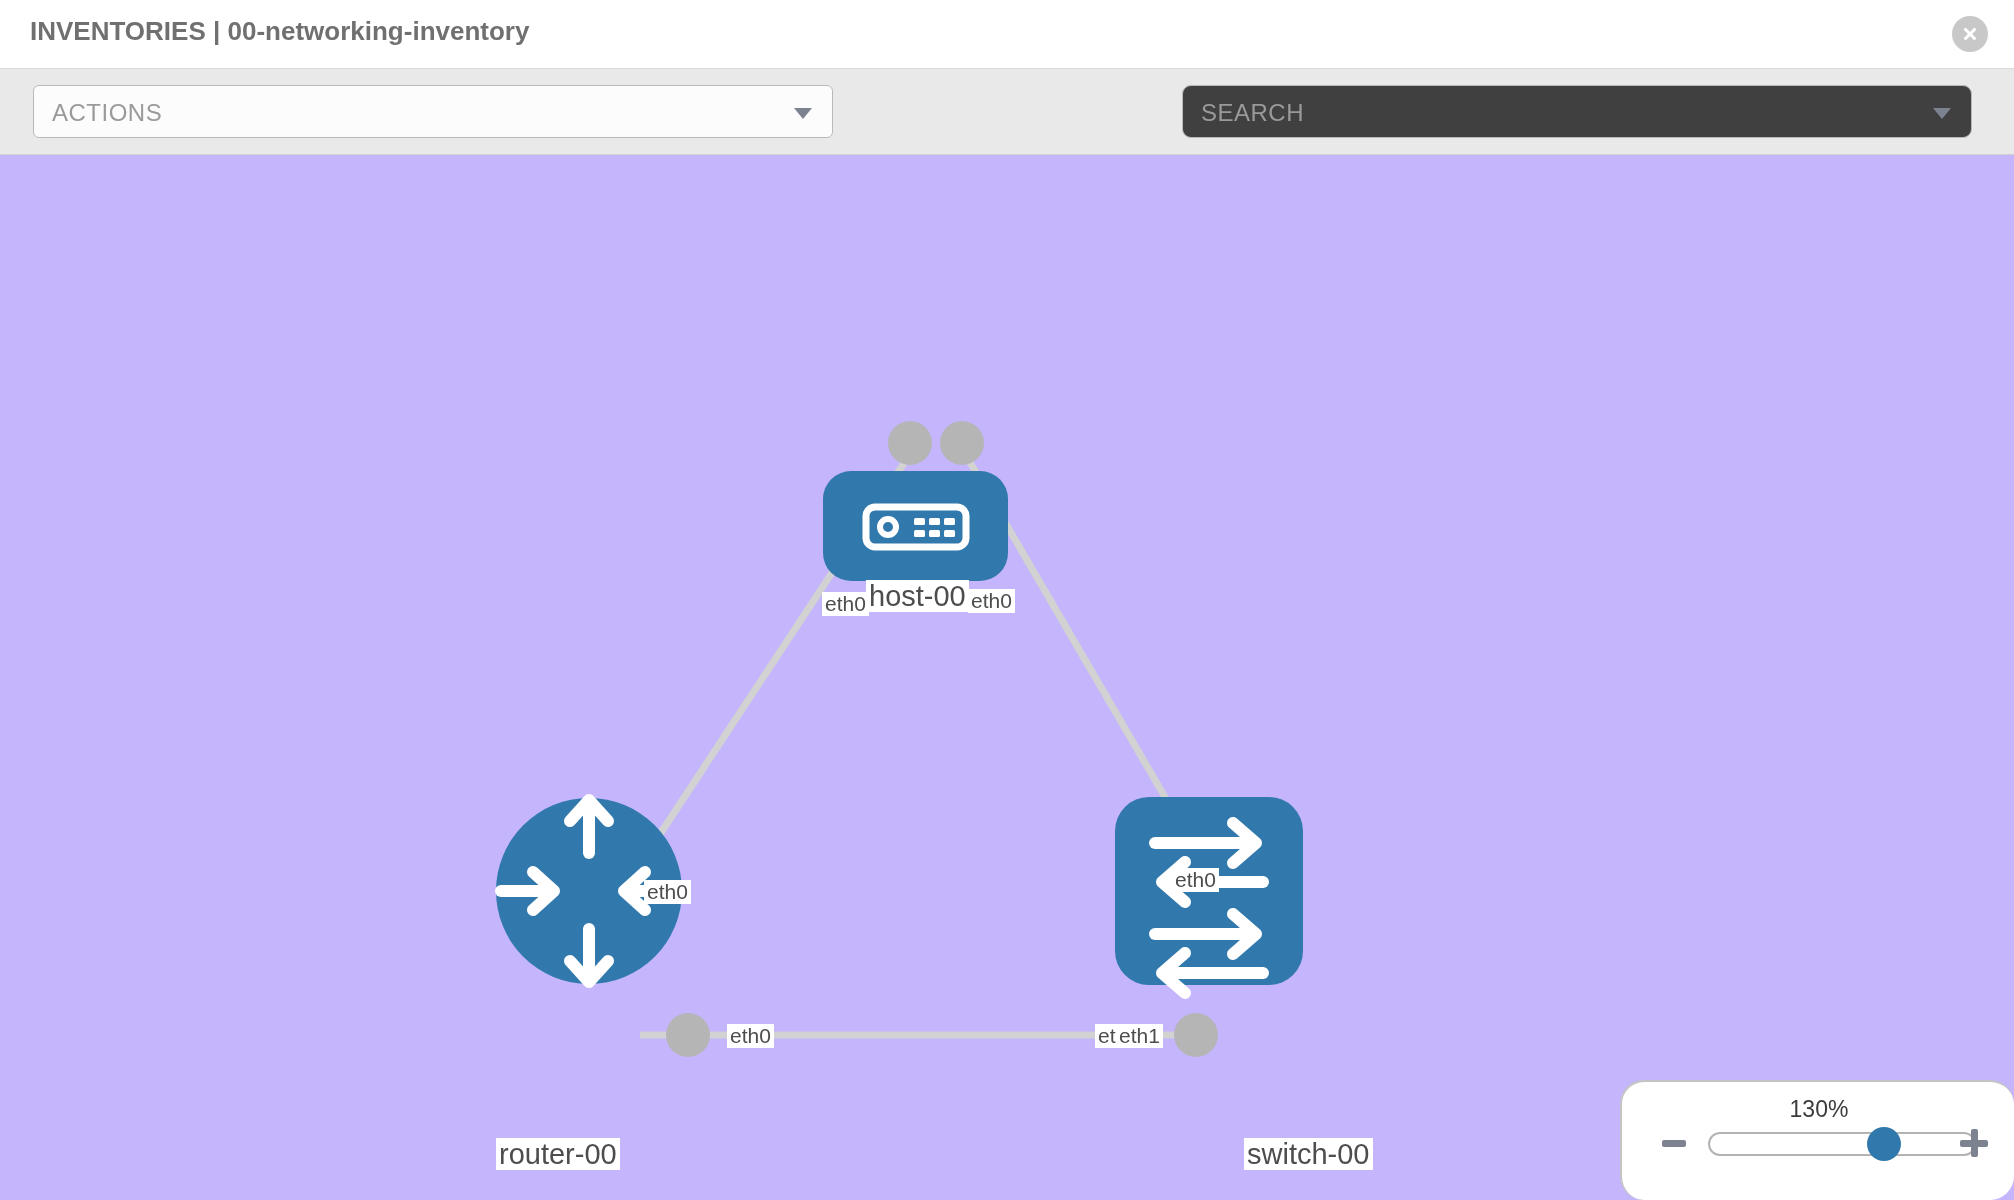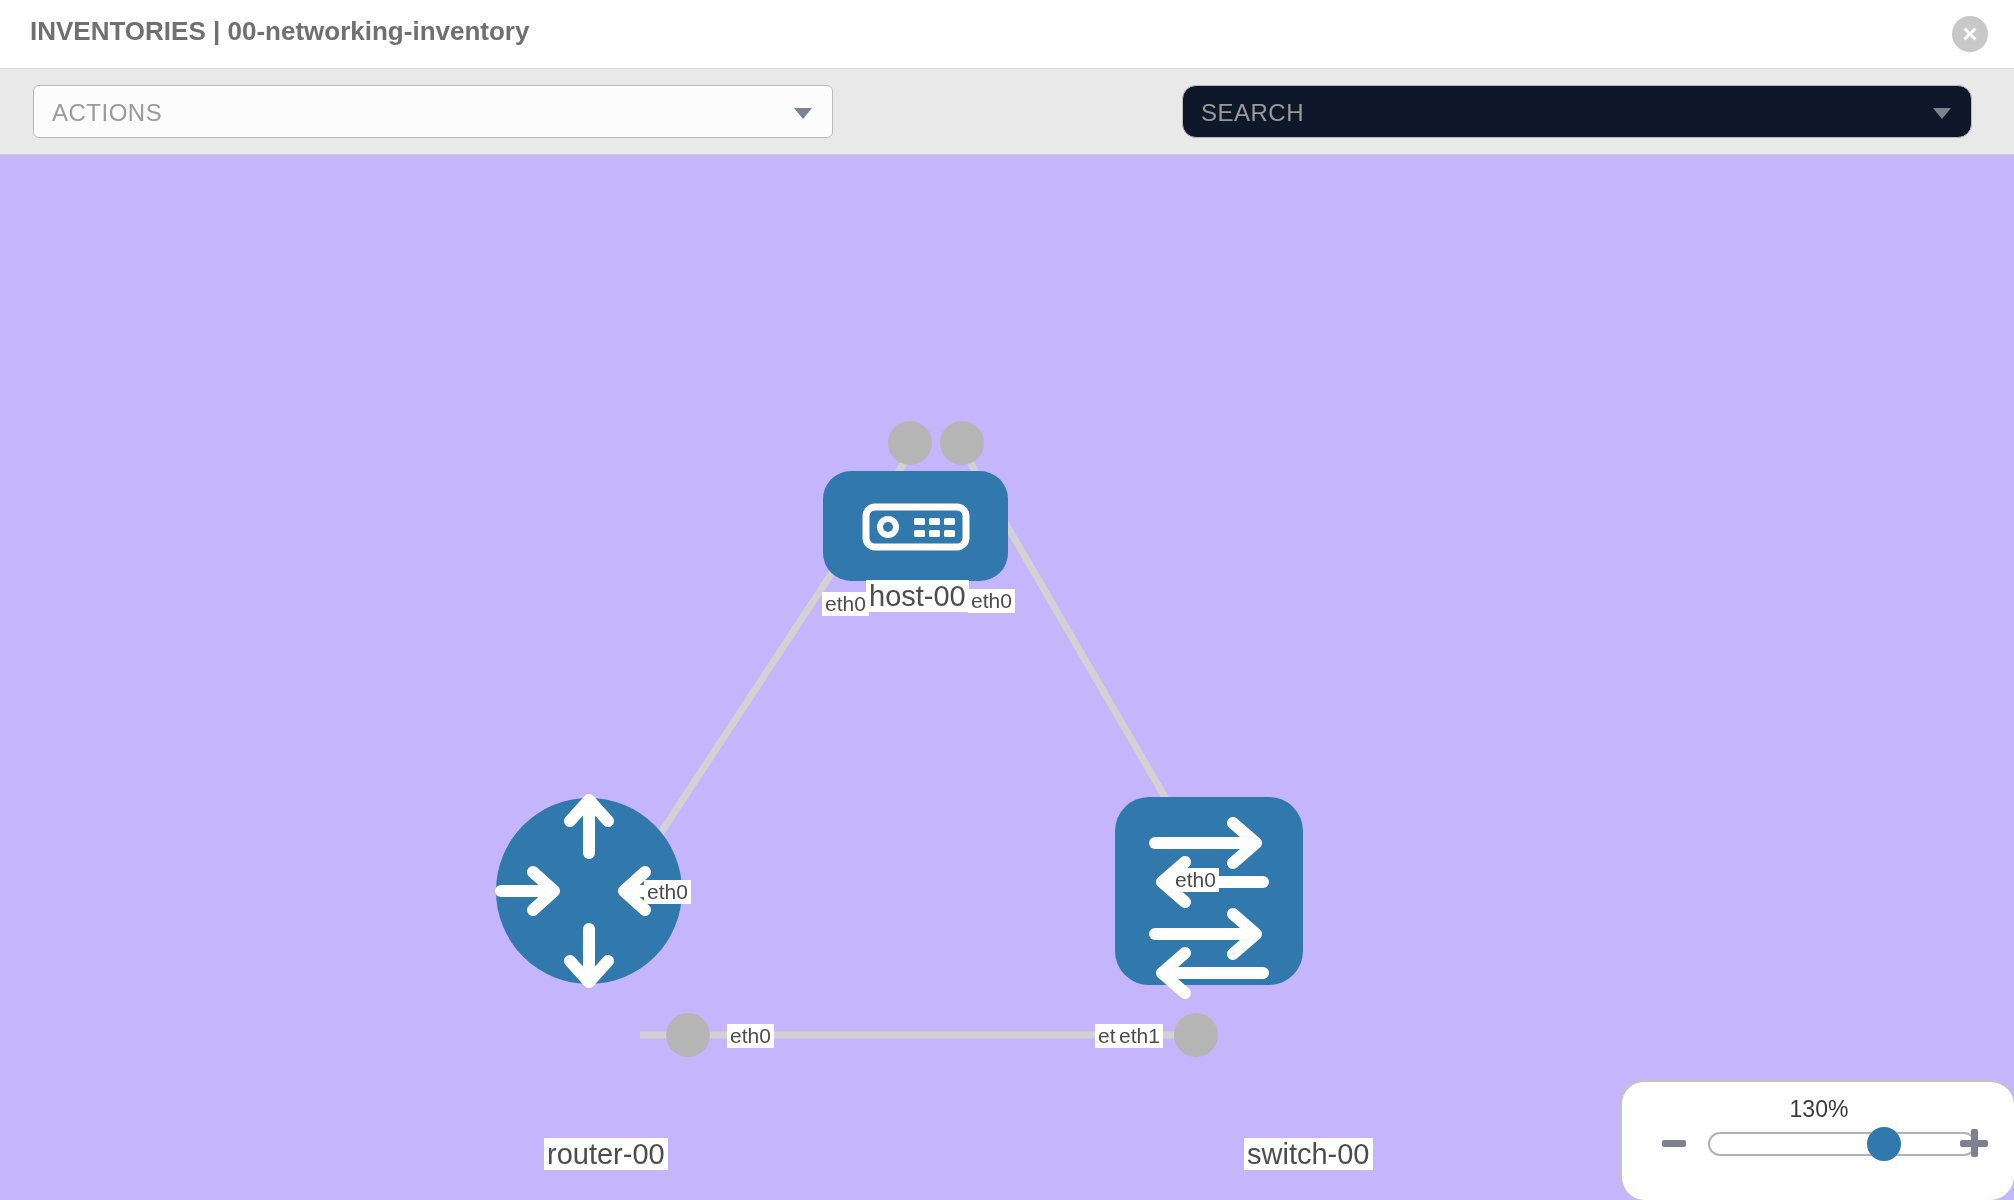--- a/index.html
+++ b/index.html
@@ -97,23 +97,23 @@
   }
   .tool-icon.wrench { left: 1040px; top: 88px; }
   .tool-icon.key    { left: 1108px; top: 88px; }
 
   .search-select {
     position: absolute;
     left: 1182px;
     top: 16px;
     width: 790px;
     height: 53px;
-    background: #0f172a;
+    background: #404040;
     border: 1px solid #b9b9b9;
-    border-radius: 14px;
+    border-radius: 9px;
     box-sizing: border-box;
     cursor: text;
   }
   .search-label {
     position: absolute;
     left: 18px;
     top: 13px;
     font-size: 24px;
     color: #9a9a9a;
     letter-spacing: 0.5px;
@@ -343,21 +343,21 @@
 
     <div class="chip iface" style="left:644px; top:725px;">eth0</div>
 
     <div class="chip iface" style="left:1172px; top:713px;">eth0</div>
 
     <div class="chip iface" style="left:727px; top:869px;">eth0</div>
 
     <div class="chip iface" style="left:1095px; top:869px;">eth0</div>
     <div class="chip iface" style="left:1116px; top:869px;">eth1</div>
 
-    <div class="chip nodename" style="left:544px; top:983px;">router-00</div>
+    <div class="chip nodename" style="left:496px; top:983px;">router-00</div>
 
     <div class="chip nodename" style="left:1244px; top:983px;">switch-00</div>
 
     <div class="zoom-panel" style="left:1620px; top:925px;border-radius:24px;">
       <div class="zoom-value">130%</div>
       <div class="zoom-minus"></div>
       <div class="zoom-track">
         <div class="zoom-thumb" style="left: 157.2px;"></div>
       </div>
       <div class="zoom-plus"></div>

